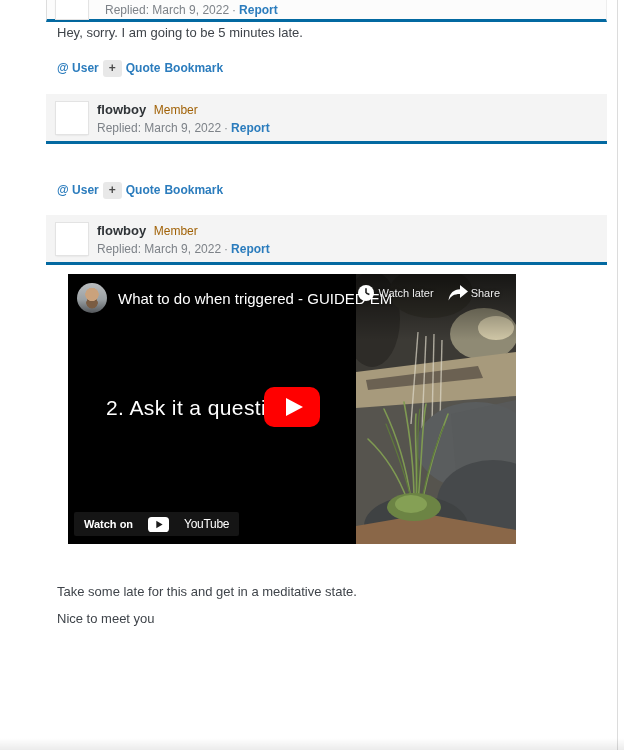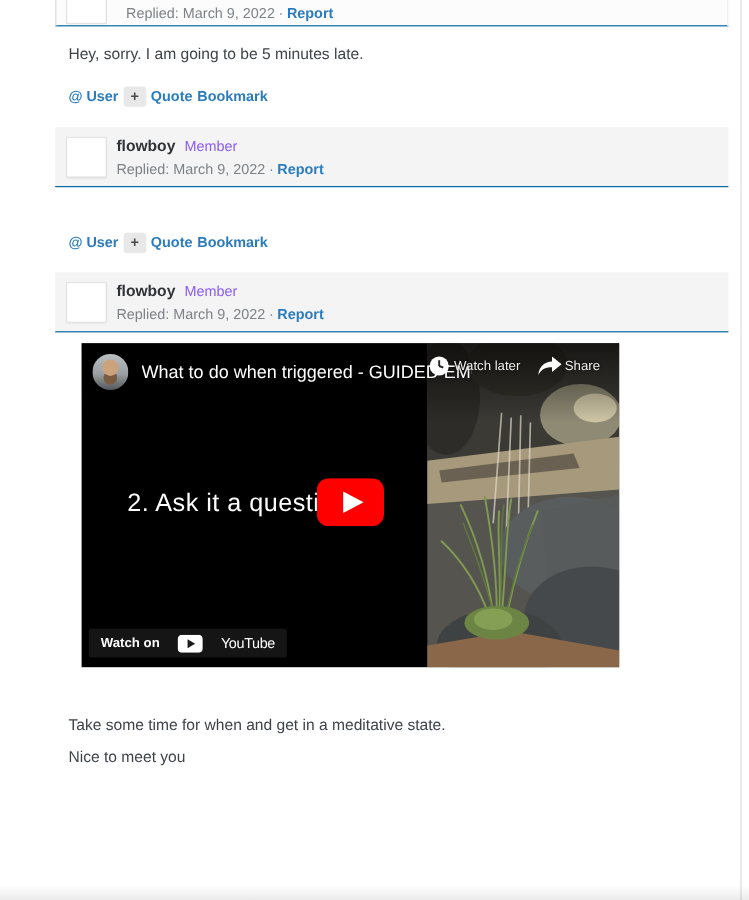--- a/index.html
+++ b/index.html
@@ -7,21 +7,21 @@
   body {
     width:624px; height:750px; position:relative; overflow:hidden;
     background:#ffffff;
     font-family:"Liberation Sans","DejaVu Sans",sans-serif;
     color:#3f444a;
   }
   .thread { position:absolute; left:46px; top:0; width:561px; }
 
   
   .post-header {
-    background:#f4f4f4; border-bottom:1px solid #0369a1;
+    background:#f4f4f4; border-bottom:3px solid #0369a1;
     height:50px; display:flex; align-items:center; padding:0 10px;
   }
   .post-header.stub {
     background:#fcfcfc; height:22px; align-items:center;
     border-left:1px solid #dddddd; border-right:1px solid #eeeeee;
     position:relative;
   }
   .ava-frame {
     background:#fff; padding:2px; box-shadow:0 0 0 1px #e3e3e3, 0 1px 2px rgba(0,0,0,.12);
     width:32px; height:32px; flex:0 0 auto;
@@ -33,21 +33,21 @@
       radial-gradient(circle at 38% 70%, #6e4f35 0 26%, rgba(0,0,0,0) 28%),
       radial-gradient(circle at 74% 48%, #c8a488 0 24%, rgba(0,0,0,0) 26%),
       linear-gradient(135deg,#aeb3b6 0%,#cbc4b8 35%,#9a8a74 65%,#6b5a45 100%);
   }
   .ava-circle { width:26px; height:26px; border-radius:50%;
     background: radial-gradient(circle at 55% 38%, #211720 0 38%, rgba(0,0,0,0) 40%), #6d3b44;
   }
   .hdr-info { margin-left:9px; }
   .name-row { font-size:13px; line-height:15px; }
   .author { font-weight:bold; color:#2f3337; }
-  .role { font-size:12px; color:#8b5cf6; margin-left:4px; }
+  .role { font-size:12px; color:#a16207; margin-left:4px; }
   .meta-row { font-size:12px; color:#7d8288; margin-top:3px; line-height:14px; }
   .stub .meta-row { margin:0 0 0 48px; }
   .dot { margin:0 3px; }
   a.link { color:#2b7cbd; text-decoration:none; }
   .report { font-weight:bold; }
 
   .post-body { padding-left:11px; }
   .post-body p { margin:0; font-size:13px; line-height:17px; color:#3f444a; }
 
   
@@ -92,21 +92,21 @@
   
   .post3-body p { margin:0 0 10px 0; }
   .post3-body p:first-of-type { margin-top:39px; }
 
   
   .scroll-line { position:absolute; left:617px; top:0; width:1px; height:750px; background:#dcdcdc; }
   .bottom-shade { position:absolute; left:0; bottom:0; width:624px; height:12px;
     background:linear-gradient(rgba(0,0,0,0), rgba(0,0,0,.08)); pointer-events:none; }
 
   
-  .p1-body { margin-top:14px; }
+  .p1-body { margin-top:2px; }
   .p1-actions { margin-top:18px; }
   .post2 { margin-top:17px; }
   .p2-body { margin-top:19px; }
   .p2-actions { margin-top:37px; }
   .post3 { margin-top:16px; }
 </style>
 </head>
 <body>
 
 <div class="thread">
@@ -247,21 +247,21 @@
         <div class="vid-badge">
           <span class="badge-text">Watch on</span>
           <svg width="21" height="15" viewBox="0 0 21 15">
             <rect width="21" height="15" rx="3.6" fill="#ffffff"></rect>
             <polygon points="8.3,3.8 14.6,7.5 8.3,11.2" fill="#1a1a1a"></polygon>
           </svg>
           <span class="brand-text">YouTube</span>
         </div>
       </div>
 
-      <p>Take some time for when and get in a meditative state.</p>
+      <p>Take some late for this and get in a meditative state.</p>
       <p>Nice to meet you</p>
     </div>
   </article>
 
 </div>
 
 <div class="scroll-line"></div>
 <div class="bottom-shade"></div>
 
 </body></html>

